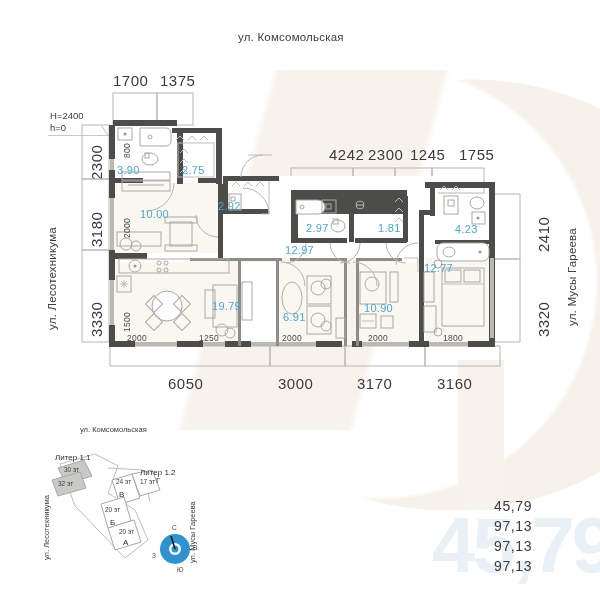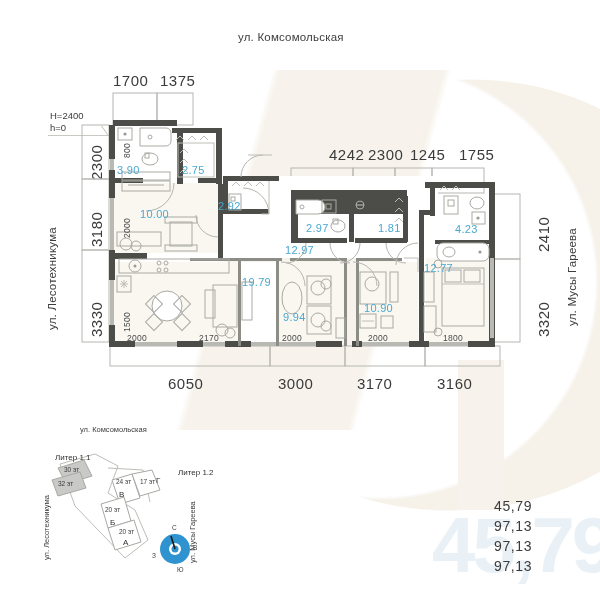--- a/index.html
+++ b/index.html
@@ -323,30 +323,30 @@
   </svg>
 
   <div class="t area" style="left:117px;top:164px;">3.90</div>
   <div class="t area" style="left:182px;top:164px;">2.75</div>
   <div class="t area" style="left:218px;top:200px;">2.92</div>
   <div class="t area" style="left:140px;top:208px;">10.00</div>
   <div class="t area" style="left:306px;top:222px;">2.97</div>
   <div class="t area" style="left:378px;top:222px;">1.81</div>
   <div class="t area" style="left:455px;top:223px;">4.23</div>
   <div class="t area" style="left:285px;top:244px;">12.97</div>
-  <div class="t area" style="left:212px;top:276px;padding-left:30px;">19.79</div>
-  <div class="t area" style="left:283px;top:311px;">9.94</div>
+  <div class="t area" style="left:212px;top:300px;">19.79</div>
+  <div class="t area" style="left:283px;top:311px;">6.91</div>
   <div class="t area" style="left:364px;top:302px;">10.90</div>
   <div class="t area" style="left:424px;top:262px;">12.77</div>
 
   <div class="t dim-sm vert" style="left:122px;top:158px;transform:rotate(-90deg);">800</div>
   <div class="t dim-sm vert" style="left:122px;top:238px;transform:rotate(-90deg);">2000</div>
   <div class="t dim-sm vert" style="left:122px;top:332px;transform:rotate(-90deg);">1500</div>
   <div class="t dim-sm" style="left:127px;top:333px;">2000</div>
-  <div class="t dim-sm" style="left:199px;top:333px;">2170</div>
+  <div class="t dim-sm" style="left:199px;top:333px;">1250</div>
   <div class="t dim-sm" style="left:282px;top:333px;">2000</div>
   <div class="t dim-sm" style="left:368px;top:333px;">2000</div>
   <div class="t dim-sm" style="left:443px;top:333px;">1800</div>
 
   <div id="sitemap" style="position:absolute;left:0;top:418px;width:230px;height:175px;">
     <div class="sm-street" style="left:80px;top:7px;">ул. Комсомольская</div>
     <div class="sm-street" style="left:34px;top:530px;transform:rotate(-90deg);transform-origin:0 0;position:absolute;left:42px;top:142px;">ул. Лесотехникума</div>
     <div class="sm-street" style="position:absolute;left:188px;top:145px;transform:rotate(-90deg);transform-origin:0 0;">ул. Мусы Гареева</div>
 
     <svg width="230" height="175">
@@ -366,21 +366,21 @@
         <polygon points="108,110 134,102 141,124 115,132"></polygon>
       </g>
 
       <circle cx="175" cy="131" r="15" fill="#2e93cf"></circle>
       <circle cx="175" cy="131" r="6" fill="#ffffff"></circle>
       <circle cx="175" cy="131" r="3.5" fill="#2e93cf"></circle>
       <path d="M175 131 L171 118" stroke="#1a1a1a" stroke-width="1.6" fill="none"></path>
     </svg>
 
     <div class="sm-lbl-b" style="left:55px;top:35px;">Литер 1.1</div>
-    <div class="sm-lbl-b" style="left:140px;top:50px;margin-left:38px;">Литер 1.2</div>
+    <div class="sm-lbl-b" style="left:140px;top:50px;">Литер 1.2</div>
     <div class="sm-lbl" style="left:64px;top:48px;">30 эт</div>
     <div class="sm-lbl" style="left:58px;top:62px;">32 эт</div>
     <div class="sm-lbl" style="left:116px;top:60px;">24 эт</div>
     <div class="sm-lbl" style="left:140px;top:60px;">17 эт</div>
     <div class="sm-lbl-b" style="left:156px;top:58px;">Г</div>
     <div class="sm-lbl-b" style="left:119px;top:72px;">В</div>
     <div class="sm-lbl" style="left:105px;top:88px;">20 эт</div>
     <div class="sm-lbl-b" style="left:110px;top:100px;">Б</div>
     <div class="sm-lbl" style="left:119px;top:110px;">20 эт</div>
     <div class="sm-lbl-b" style="left:123px;top:120px;">А</div>

